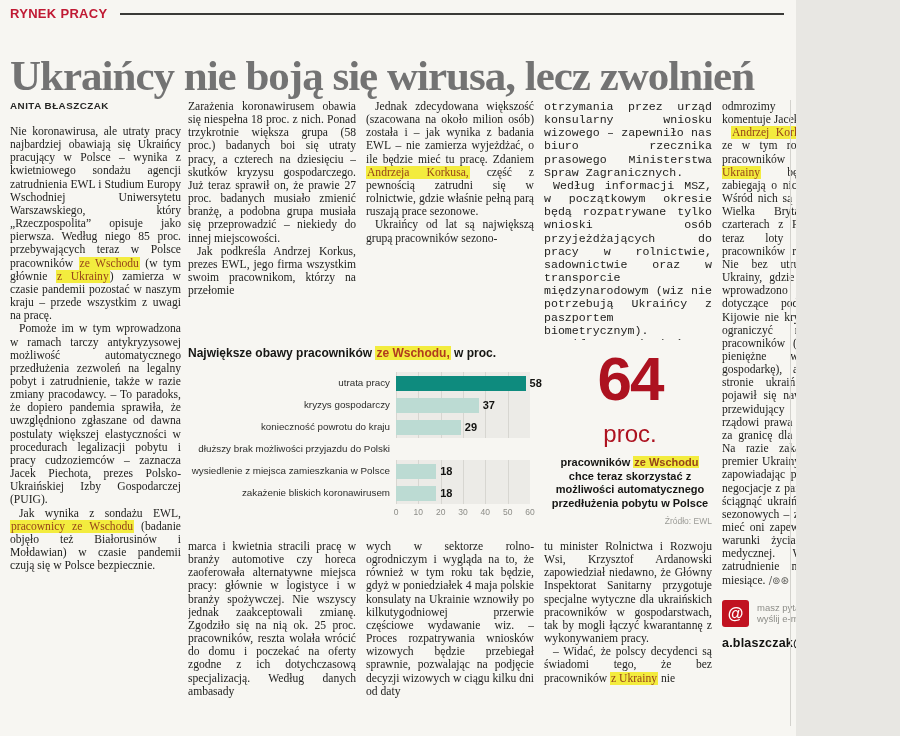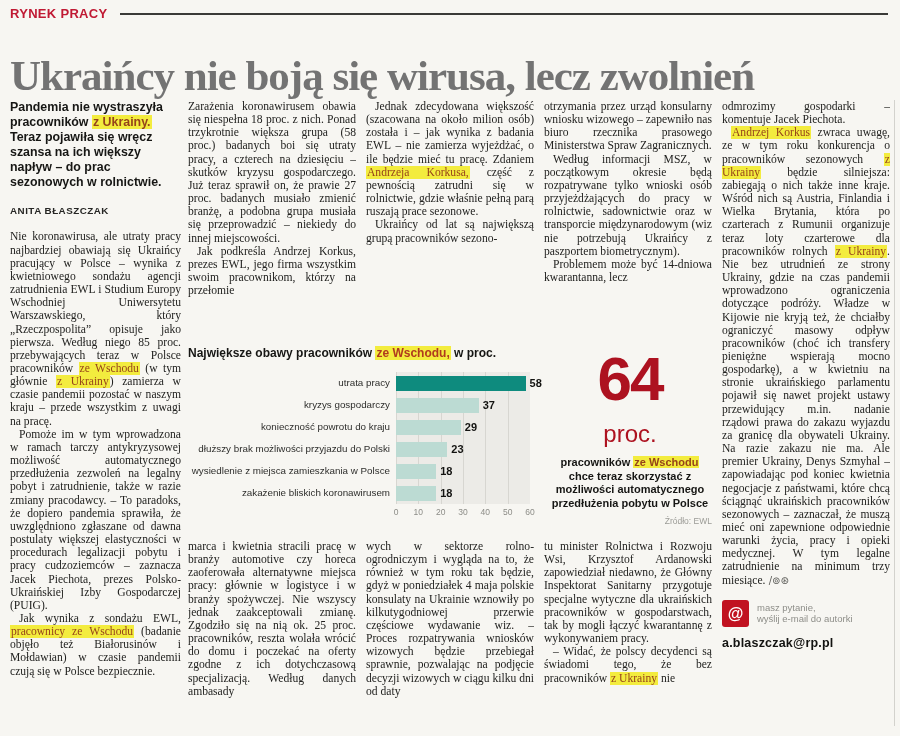--- a/index.html
+++ b/index.html
@@ -1,36 +1,36 @@
 <!DOCTYPE html>
 <html lang="pl"><head>
 <meta charset="utf-8">
 <style>
   html,body{margin:0;padding:0;background:#e8e7e3;}
   #page{
-    position:relative;width:900px;height:736px;background:#f7f6f2;
+    position:relative;width:796px;height:736px;background:#f7f6f2;
     overflow:hidden;font-family:"Liberation Serif","DejaVu Serif","DejaVu Sans",serif;
     color:#222220;
   }
   #page::after{content:"";position:absolute;right:5px;top:100px;bottom:10px;width:1px;background:#d3d2cd;}
 
   
   .kicker{position:absolute;left:10px;top:6px;font:bold 13px/16px "Liberation Sans",sans-serif;color:#c01933;letter-spacing:.3px;}
   .kicker-rule{position:absolute;left:120px;right:12px;top:13px;height:2px;background:#3a3a38;}
   .headline{position:absolute;left:10px;top:24px;width:880px;
     font:bold 43px/1.05 "Liberation Serif","DejaVu Serif",serif;color:#737373;letter-spacing:-1px;}
 
   
   .col{position:absolute;width:168px;overflow:hidden;font-size:11.6px;line-height:13.15px;text-align:justify;hyphens:auto;}
   .col p{margin:0;}
   .col p.ind{text-indent:9px;}
   #col1{left:10px;top:100px;height:632px;width:171px;}
   #col2t{left:188px;top:100px;height:240px;}
   #col3t{left:366px;top:100px;height:240px;}
-  #col4t{left:544px;top:100px;height:240px;}
+  #col4t{left:544px;top:100px;height:240px;font-family:Liberation Mono, monospace;}
   #col2b{left:188px;top:540px;height:192px;}
   #col3b{left:366px;top:540px;height:192px;}
   #col4b{left:544px;top:540px;height:192px;}
   #col5{left:722px;top:100px;height:632px;}
 
   .lead{font:bold 12.4px/14.9px "Liberation Sans",sans-serif;text-align:left;color:#161614;margin:0 0 16px 0;hyphens:none;}
   .author{font:600 9.8px/12px "Liberation Sans",sans-serif;letter-spacing:.5px;color:#26262;color:#262624;text-align:left;margin:0 0 13px 0;}
 
   mark{background:#f3ec3e;color:#96431a;padding:0 1px;}
   .endmark{font-family:"DejaVu Sans","Liberation Sans",sans-serif;color:#5a5a56;font-size:10px;}
@@ -69,21 +69,20 @@
 </head>
 <body>
 
 <div id="page">
 
   <div class="kicker">RYNEK PRACY</div>
   <div class="kicker-rule"></div>
   <h1 class="headline">Ukraińcy nie boją się wirusa, lecz zwolnień</h1>
 
   <div id="col1" class="col">
-    <div class="lead">Pandemia nie wystraszyła pracowników <mark>z Ukrainy.</mark> Teraz pojawiła się wręcz szansa na ich większy napływ – do prac sezonowych w rolnictwie.</div>
     <div class="author">ANITA BŁASZCZAK</div>
     <div>
         <p>Nie koronawirusa, ale utraty pracy najbardziej obawiają się Ukraińcy pracujący w Polsce – wynika z kwietniowego sondażu agencji zatrudnienia EWL i Studium Europy Wschodniej Uniwersytetu Warszawskiego, który „Rzeczpospolita” opisuje jako pierwsza. Według niego 85 proc. przebywających teraz w Polsce pracowników <mark>ze Wschodu</mark> (w tym głównie <mark>z Ukrainy</mark>) zamierza w czasie pandemii pozostać w naszym kraju – przede wszystkim z uwagi na pracę.</p>
         <p class="ind">Pomoże im w tym wprowadzona w ramach tarczy antykryzysowej możliwość automatycznego przedłużenia zezwoleń na legalny pobyt i zatrudnienie, także w razie zmiany pracodawcy. – To paradoks, że dopiero pandemia sprawiła, że uwzględniono zgłaszane od dawna postulaty większej elastyczności w procedurach legalizacji pobytu i pracy cudzoziemców – zaznacza Jacek Piechota, prezes Polsko-Ukraińskiej Izby Gospodarczej (PUIG).</p>
         <p class="ind">Jak wynika z sondażu EWL, <mark>pracownicy ze Wschodu</mark> (badanie objęło też Białorusinów i Mołdawian) w czasie pandemii czują się w Polsce bezpiecznie.</p>
       </div>
   </div>
 
   <div id="col2t" class="col">
       <p>Zarażenia koronawirusem obawia się niespełna 18 proc. z nich. Ponad trzykrotnie większa grupa (58 proc.) badanych boi się utraty pracy, a czterech na dziesięciu – skutków kryzysu gospodarczego. Już teraz sprawił on, że prawie 27 proc. badanych musiało zmienić branżę, a podobna grupa musiała się przeprowadzić – niekiedy do innej miejscowości.</p>
@@ -118,24 +117,20 @@
         </div>
         <div class="bar-row">
           <div class="bar-label">konieczność powrotu do kraju</div>
           <div class="bar-track">
             <div class="bar-fill" style="width: 48.3333%; background: rgb(188, 219, 211);"></div>
             <div class="bar-value">29</div>
           </div>
         </div>
         <div class="bar-row">
           <div class="bar-label">dłuższy brak możliwości przyjazdu do Polski</div>
-          <div class="bar-track">
-            <div class="bar-fill" style="width: 38.3333%; background: rgb(188, 219, 211);"></div>
-            <div class="bar-value">23</div>
-          </div>
         </div>
         <div class="bar-row">
           <div class="bar-label">wysiedlenie z miejsca zamieszkania w Polsce</div>
           <div class="bar-track">
             <div class="bar-fill" style="width: 30%; background: rgb(188, 219, 211);"></div>
             <div class="bar-value">18</div>
           </div>
         </div>
         <div class="bar-row">
           <div class="bar-label">zakażenie bliskich koronawirusem</div>

